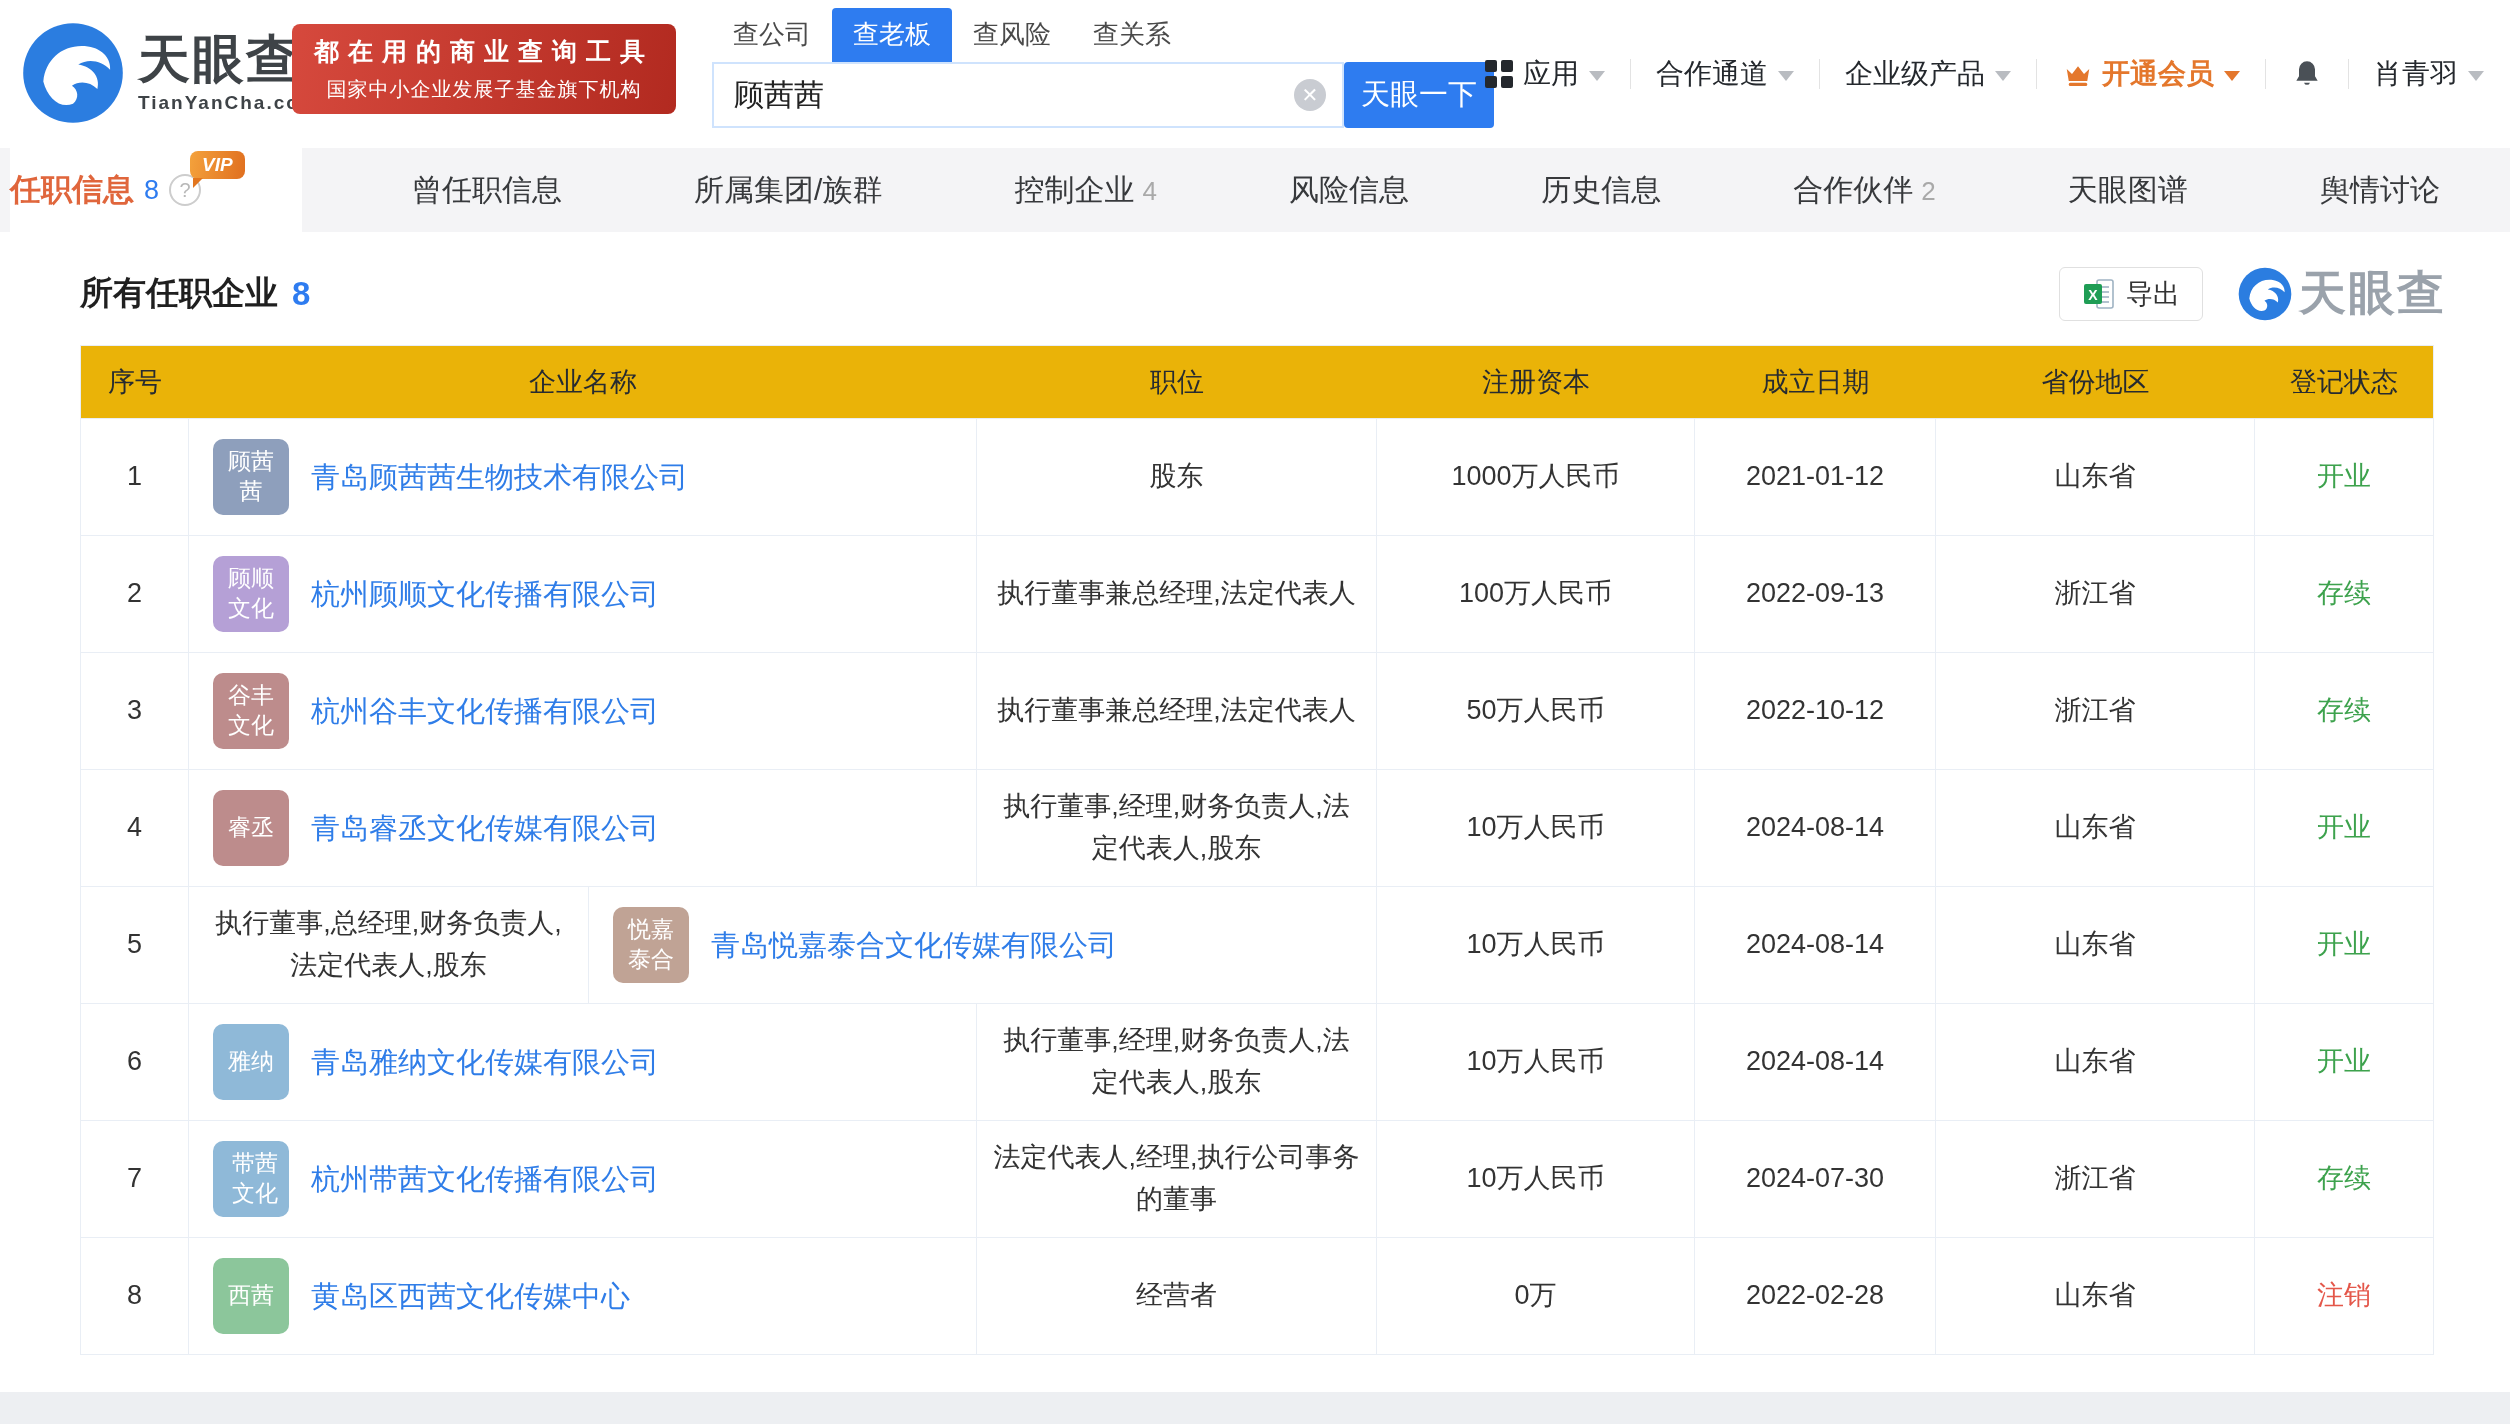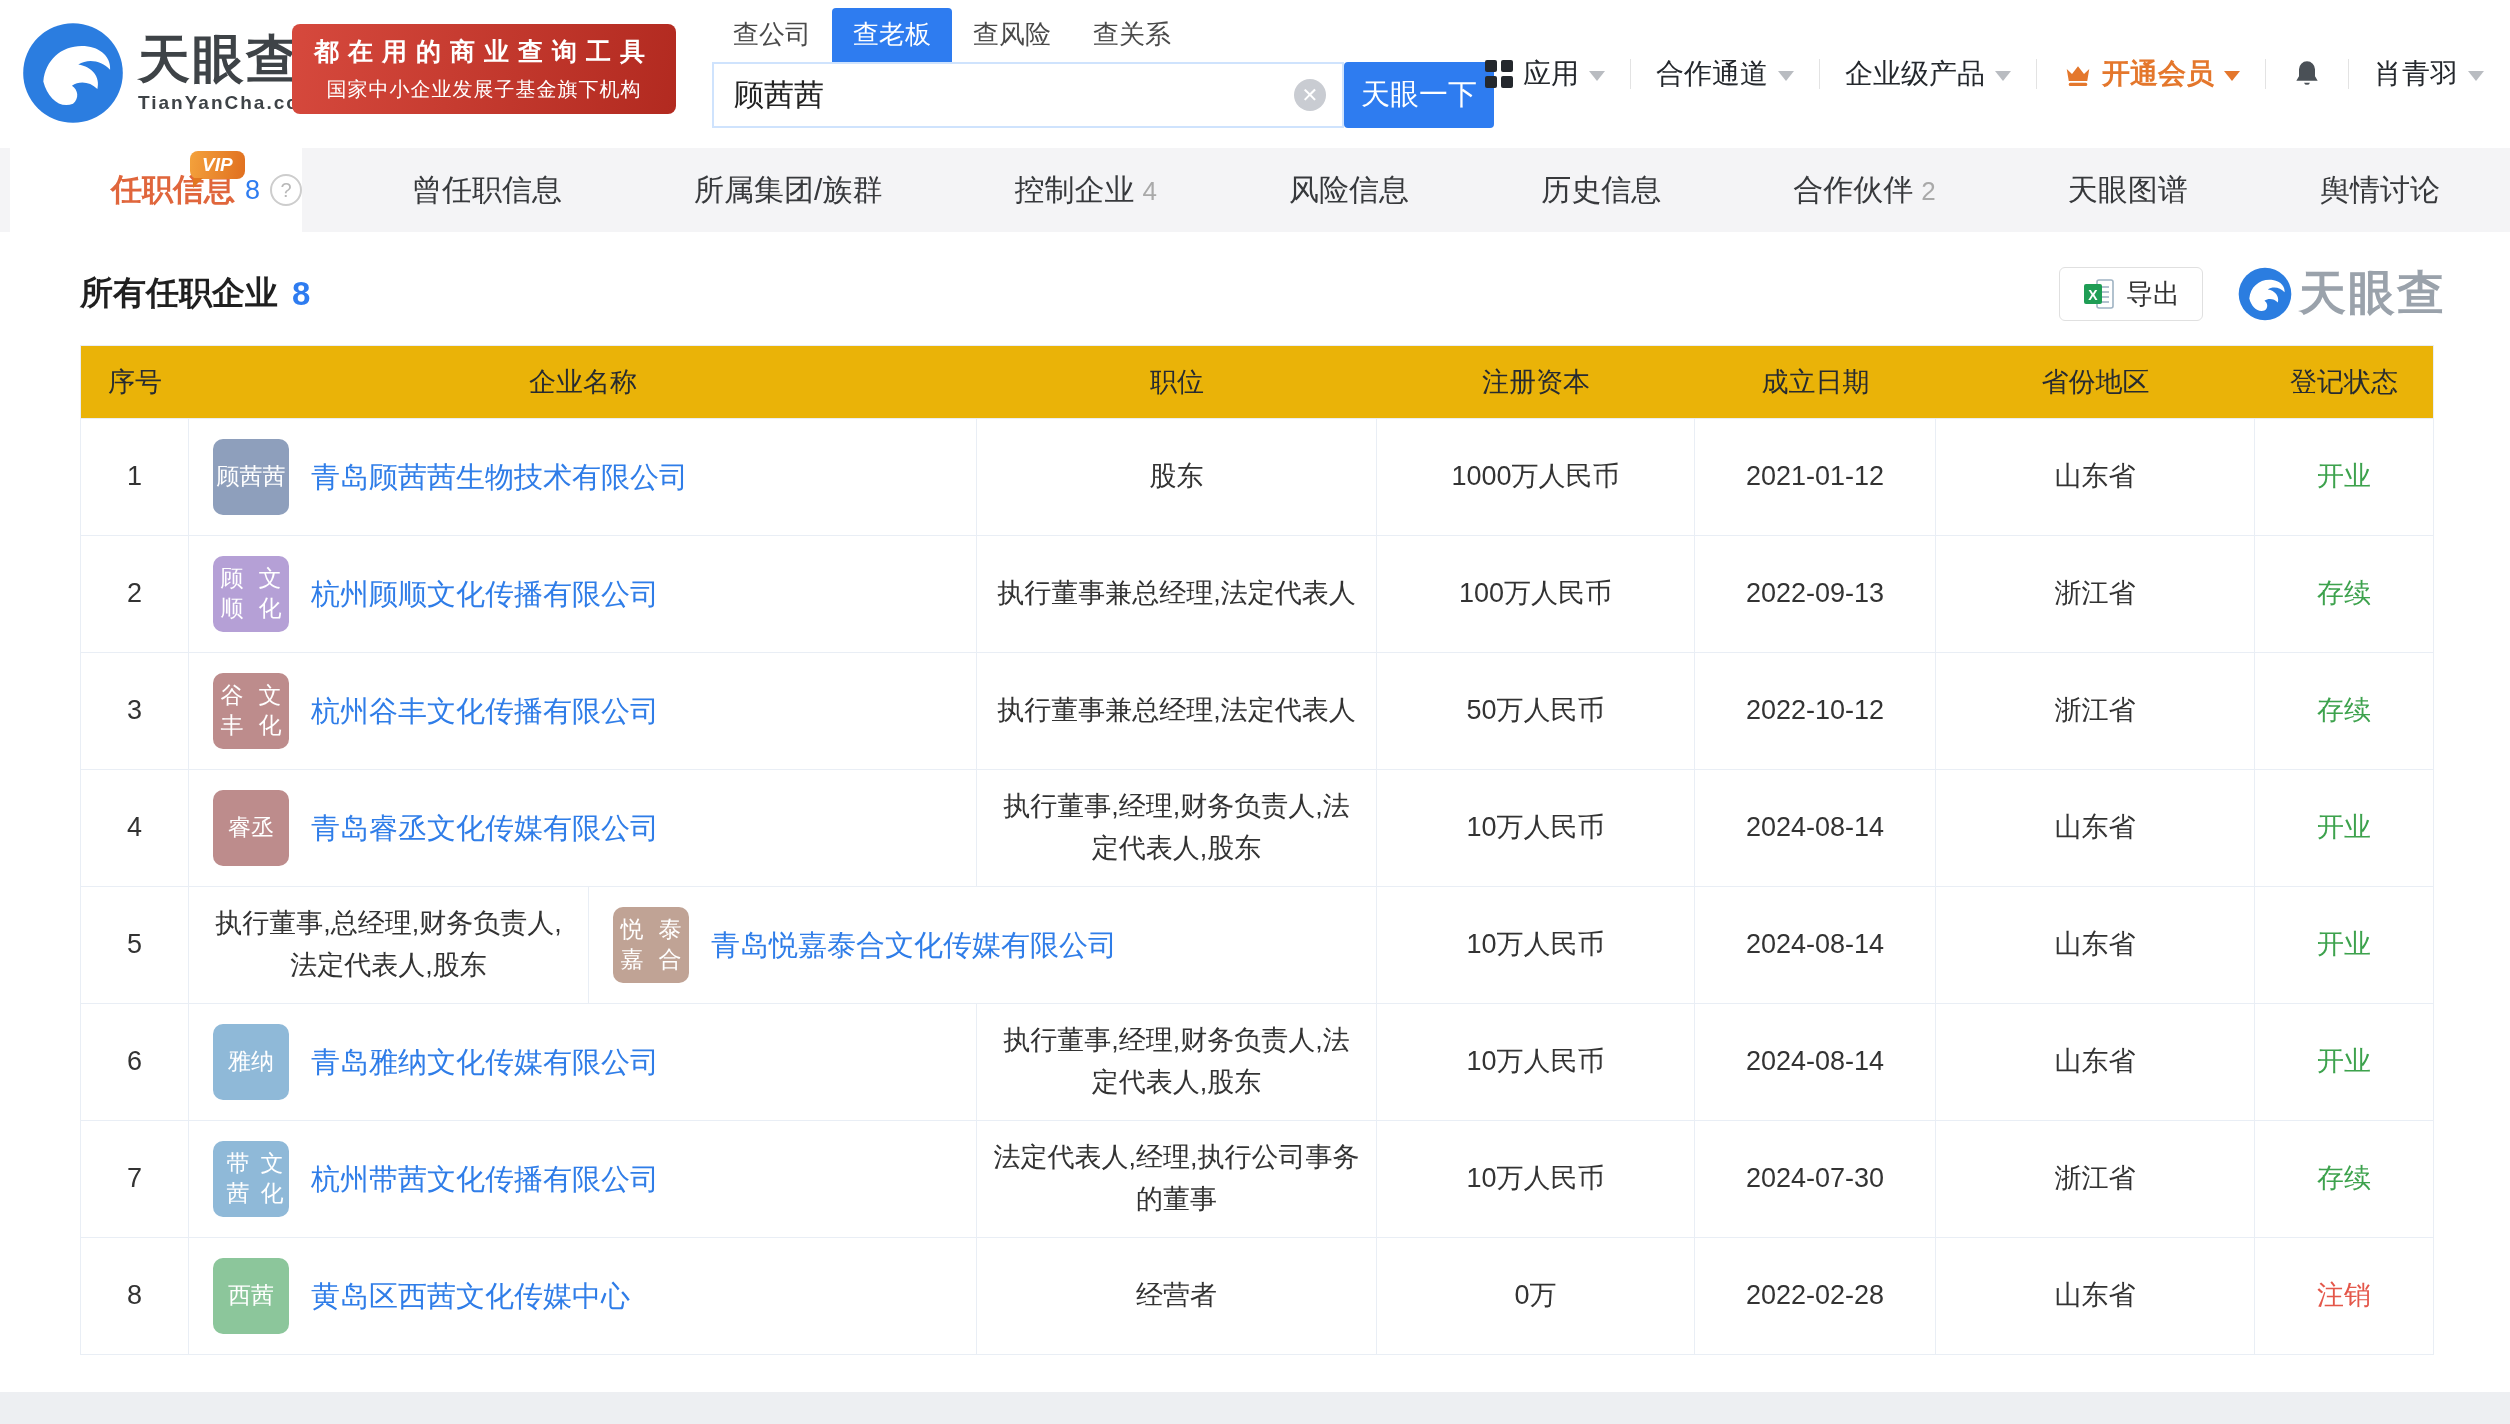--- a/index.html
+++ b/index.html
@@ -42,21 +42,21 @@
   .menu-item.vip { color:#e4772c; font-weight:600; }
   .menu-item.vip .caret { border-top-color:#e4772c; }
   .apps-icon { display:grid; grid-template-columns:12px 12px; grid-template-rows:12px 12px; gap:4px; margin-right:10px; }
   .apps-icon span { background:#24282d; border-radius:2px; }
   .crown { width:32px; height:30px; margin-right:8px; }
   .bell { width:32px; height:34px; }
 
   
   .nav { position:absolute; top:148px; left:0; width:2510px; height:84px; background:#f4f4f6; display:flex; }
   .nav-active { margin-left:10px; width:292px; height:84px; background:#fff; display:flex; align-items:center;
-    justify-content:flex-end; position:relative; cursor:pointer; }
+    justify-content:flex-start; position:relative; cursor:pointer; }
   .nav-active-label { font-size:31px; font-weight:700; color:#e0663c; }
   .nav-active-count { font-size:27px; color:#2e7cf0; margin-left:10px; }
   .help-icon { width:32px; height:32px; border-radius:50%; border:2px solid #cdcdcd; color:#b8b8b8;
     font-size:20px; display:flex; align-items:center; justify-content:center; margin-left:10px; }
   .vip-badge { position:absolute; top:3px; left:180px; background:linear-gradient(100deg,#f4a23c,#e06f1f);
     color:#fff; font-size:19px; font-style:italic; font-weight:700; padding:3px 12px; border-radius:8px; }
   .vip-badge::after { content:''; position:absolute; left:3px; bottom:-9px; border:5px solid transparent;
     border-top-color:#e2761f; border-left-color:#e2761f; }
   .nav-tabs { flex:1; display:flex; justify-content:space-between; align-items:center; padding:0 70px 0 110px; }
   .nav-tab { font-size:30px; color:#37393c; cursor:pointer; white-space:nowrap; }
@@ -79,21 +79,21 @@
   .table { position:absolute; top:113px; left:80px; width:2354px; border:1px solid #e9eef5; }
   .thead { display:flex; background:#eab308; height:72px; align-items:center; }
   .th { font-size:27px; color:#272b30; font-weight:500; text-align:center; }
   .tr { display:flex; border-top:1px solid #e9eef5; min-height:117px; align-items:stretch; background:#fff; }
   .td { display:flex; align-items:center; justify-content:center; font-size:27px; color:#333;
     border-right:1px solid #e9eef5; padding:12px 16px; text-align:center; line-height:1.55; }
   .td:last-child { border-right:none; }
   .c0 { width:108px; } .c1 { width:788px; } .c2 { width:400px; } .c3 { width:318px; }
   .c4 { width:241px; } .c5 { width:319px; } .c6 { flex:1; }
   .company-cell { justify-content:flex-start; padding-left:24px; text-align:left; }
-  .badge { width:76px; height:76px; border-radius:10px; color:#fff; display:flex; 
+  .badge { width:76px; height:76px; border-radius:10px; color:#fff; display:flex; flex-direction:column;
     align-items:center; justify-content:center; font-size:23px; line-height:1.3; flex-shrink:0;text-align:center; }
   .company-link { color:#2f7de8; font-size:29px; margin-left:22px; text-decoration:none; cursor:pointer; }
   .footer-strip { position:absolute; bottom:0; left:0; width:2510px; height:32px; background:#edeff2; }
 </style>
 </head>
 <body>
 
 <div class="header">
   <div class="logo">
     <svg viewBox="0 0 100 100">

